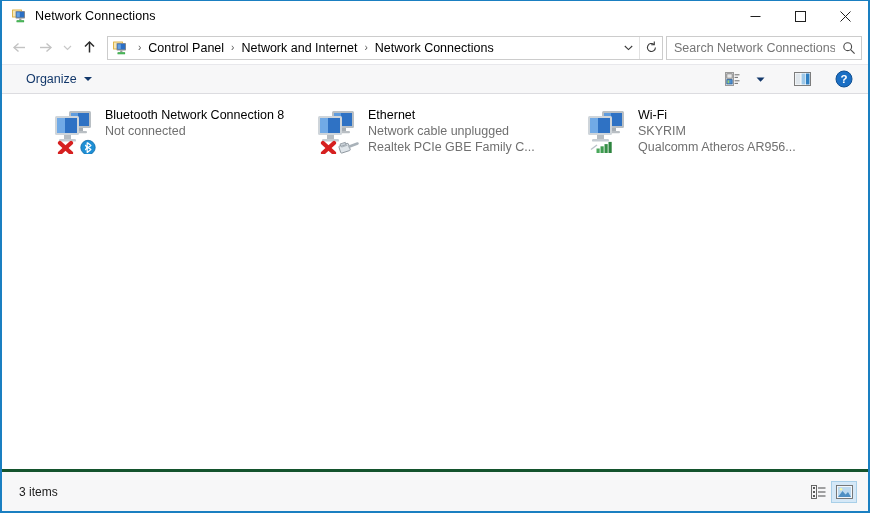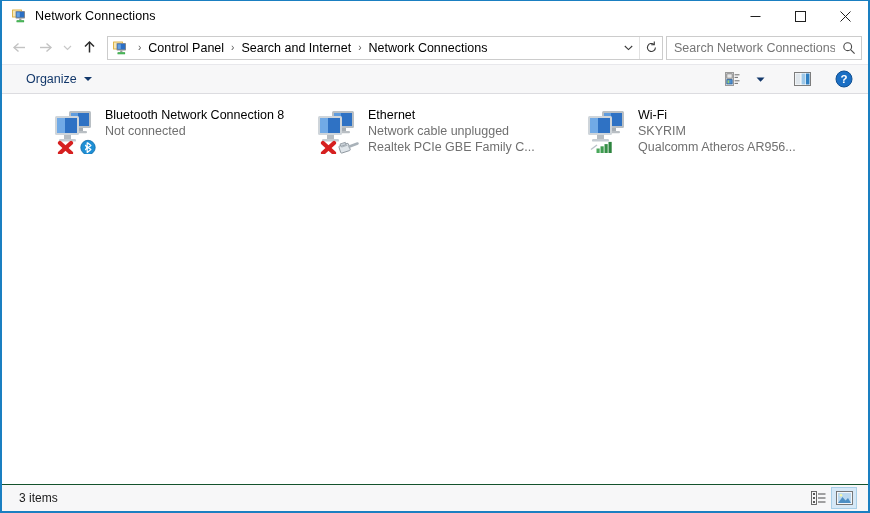--- a/index.html
+++ b/index.html
@@ -257,24 +257,24 @@
     font-size: 12.5px;
     color: #707070;
     line-height: 16px;
     white-space: nowrap;
     overflow: hidden;
     max-width: 186px;
   }
 
   
   .statusbar {
-    height: 27px;
+    height: 42px;
     min-height: 27px;
     background: #f7f7f8;
-    border-top: 1px solid #14532d;
+    border-top: 3px solid #14532d;
     display: flex;
     align-items: center;
     padding: 10px 6px;
     box-sizing: border-box;
   }
   .status-text {
     font-size: 12px;
     color: #1a1a1a;
     margin-left: 11px;
   }
@@ -376,21 +376,21 @@
           <rect x="8.2" y="10.5" width="2.2" height="1.8" fill="#9a9a9a"></rect>
           <rect x="5.5" y="12.2" width="7.6" height="2" rx="0.5" fill="#2e9b3e"></rect>
           <rect x="6" y="12.6" width="6.6" height="1.1" fill="#56c264"></rect>
         </svg>
       </div>
 
       <div class="crumbs">
         <span class="crumb-sep">›</span>
         <span class="crumb">Control Panel</span>
         <span class="crumb-sep">›</span>
-        <span class="crumb">Search and Internet</span>
+        <span class="crumb">Network and Internet</span>
         <span class="crumb-sep">›</span>
         <span class="crumb">Network Connections</span>
       </div>
 
       <div class="addr-drop">
         <svg width="11" height="11" viewBox="0 0 11 11">
           <polyline points="1.8,4 5.5,7.6 9.2,4" fill="none" stroke="#3a3a3a" stroke-width="1.1"></polyline>
         </svg>
       </div>
 

